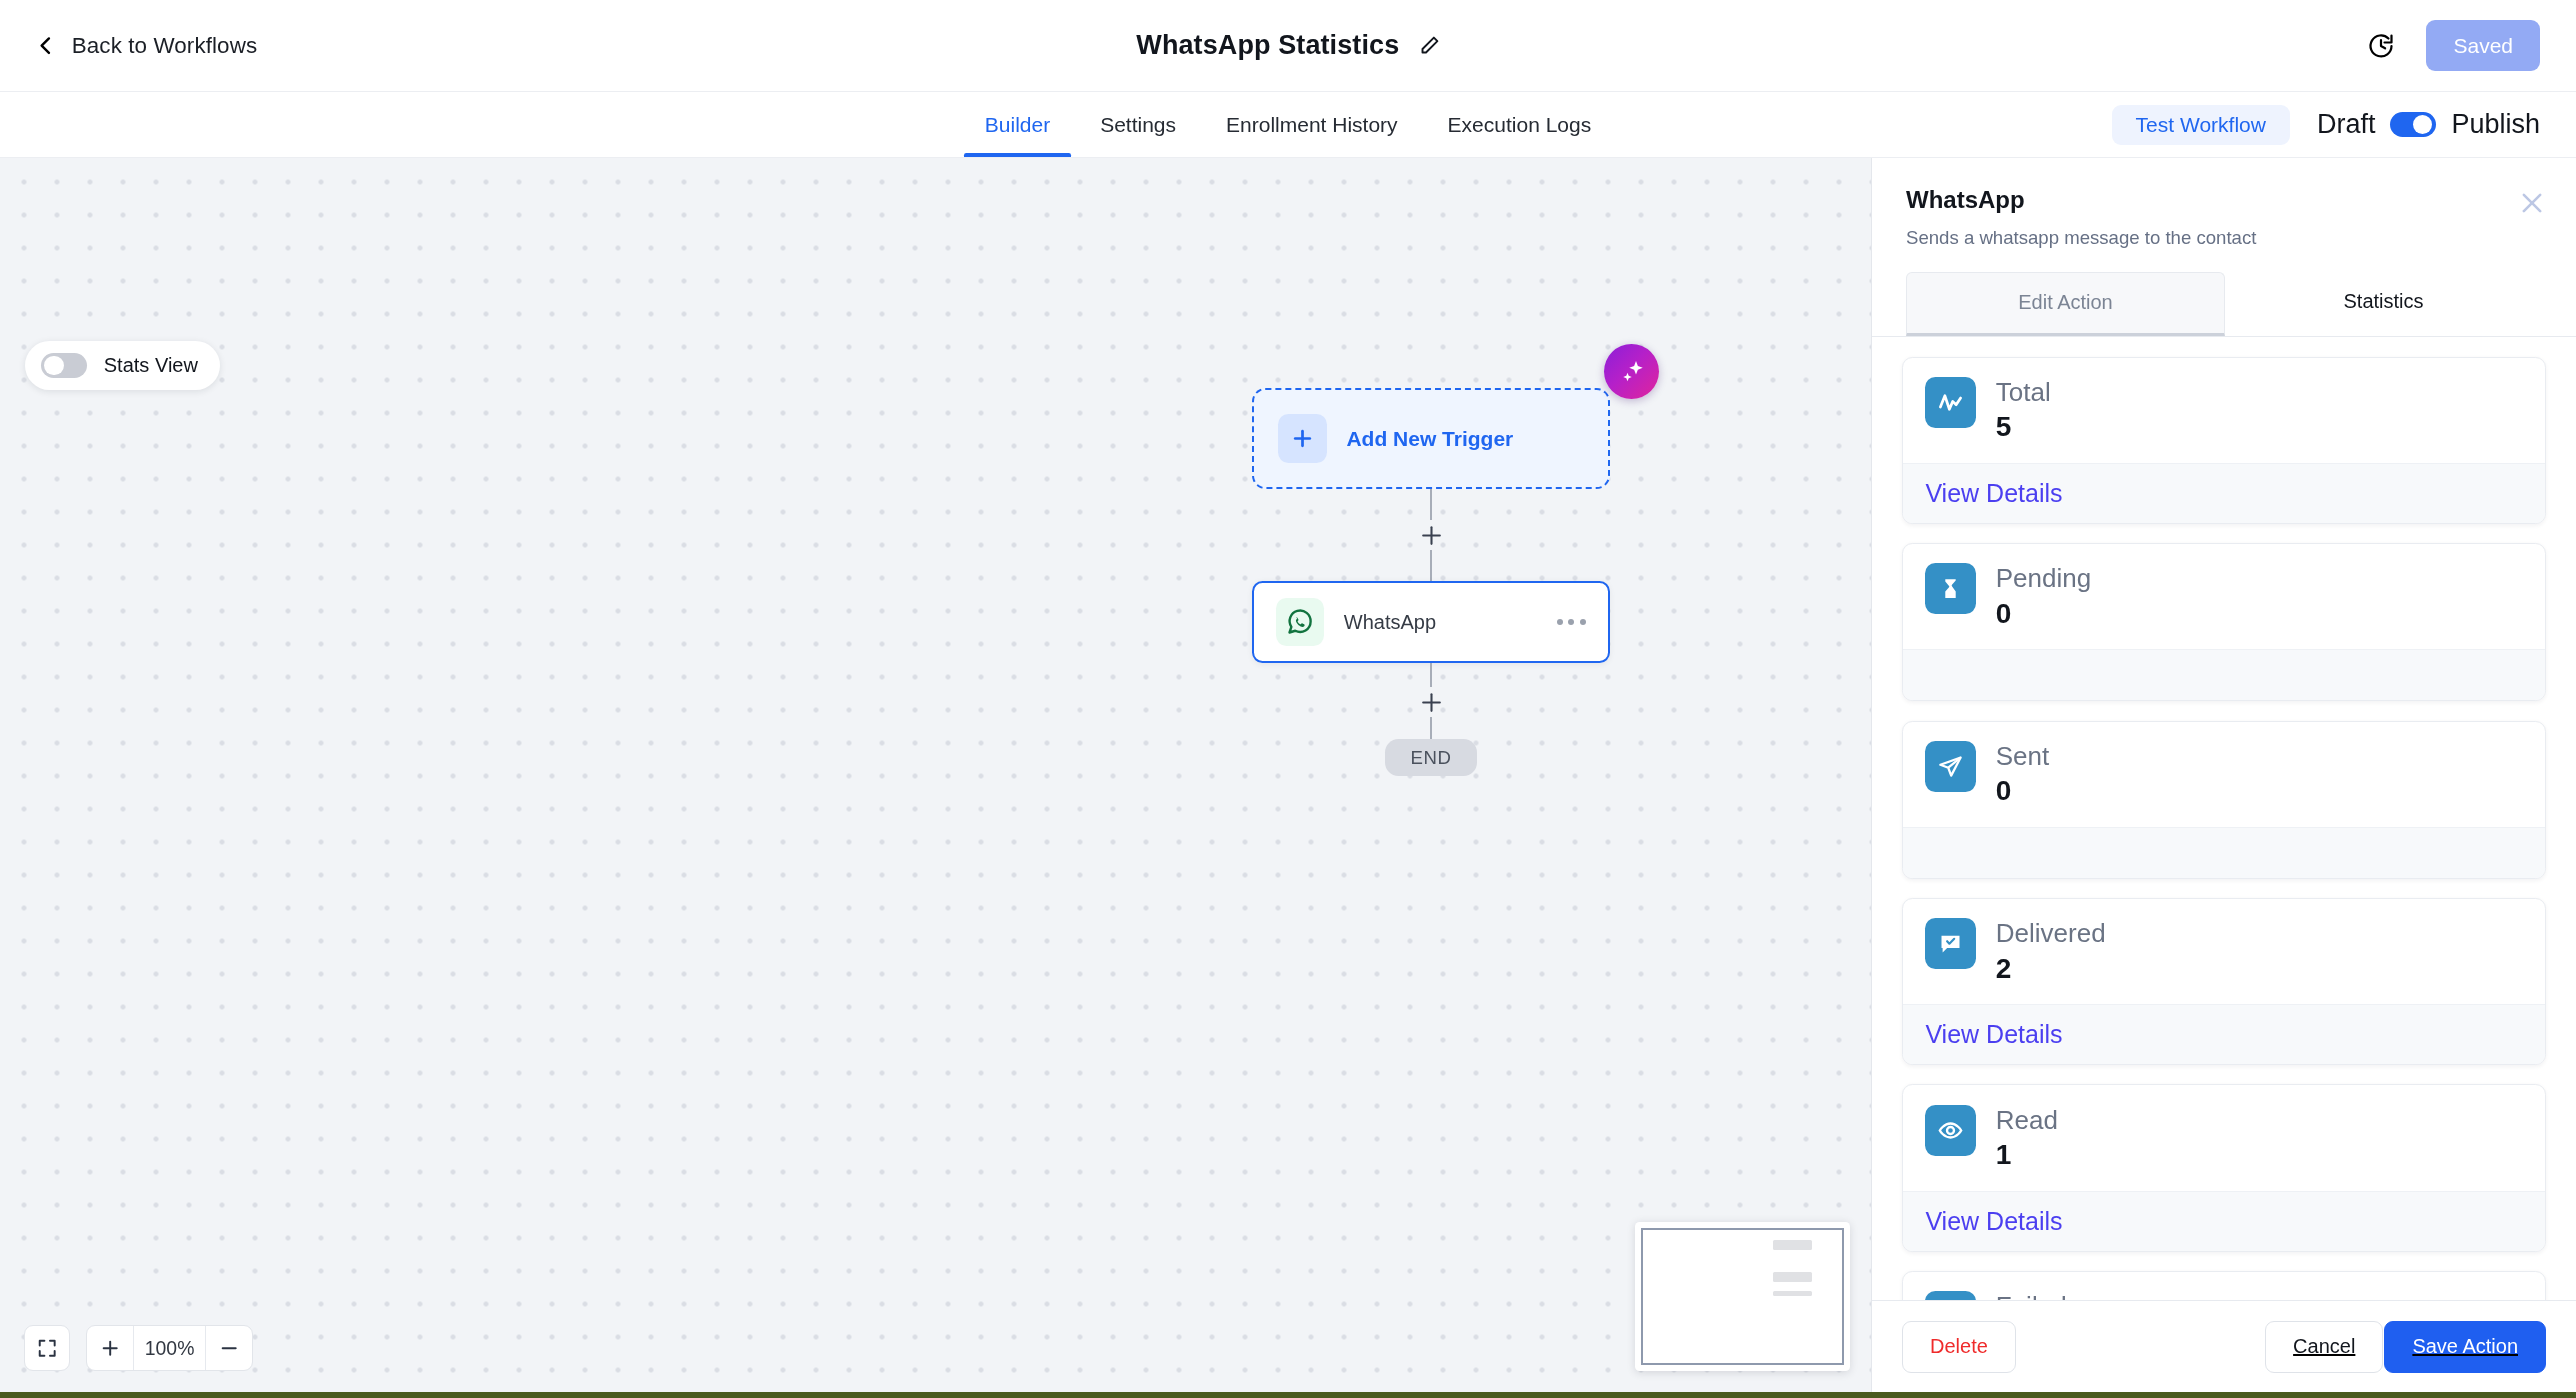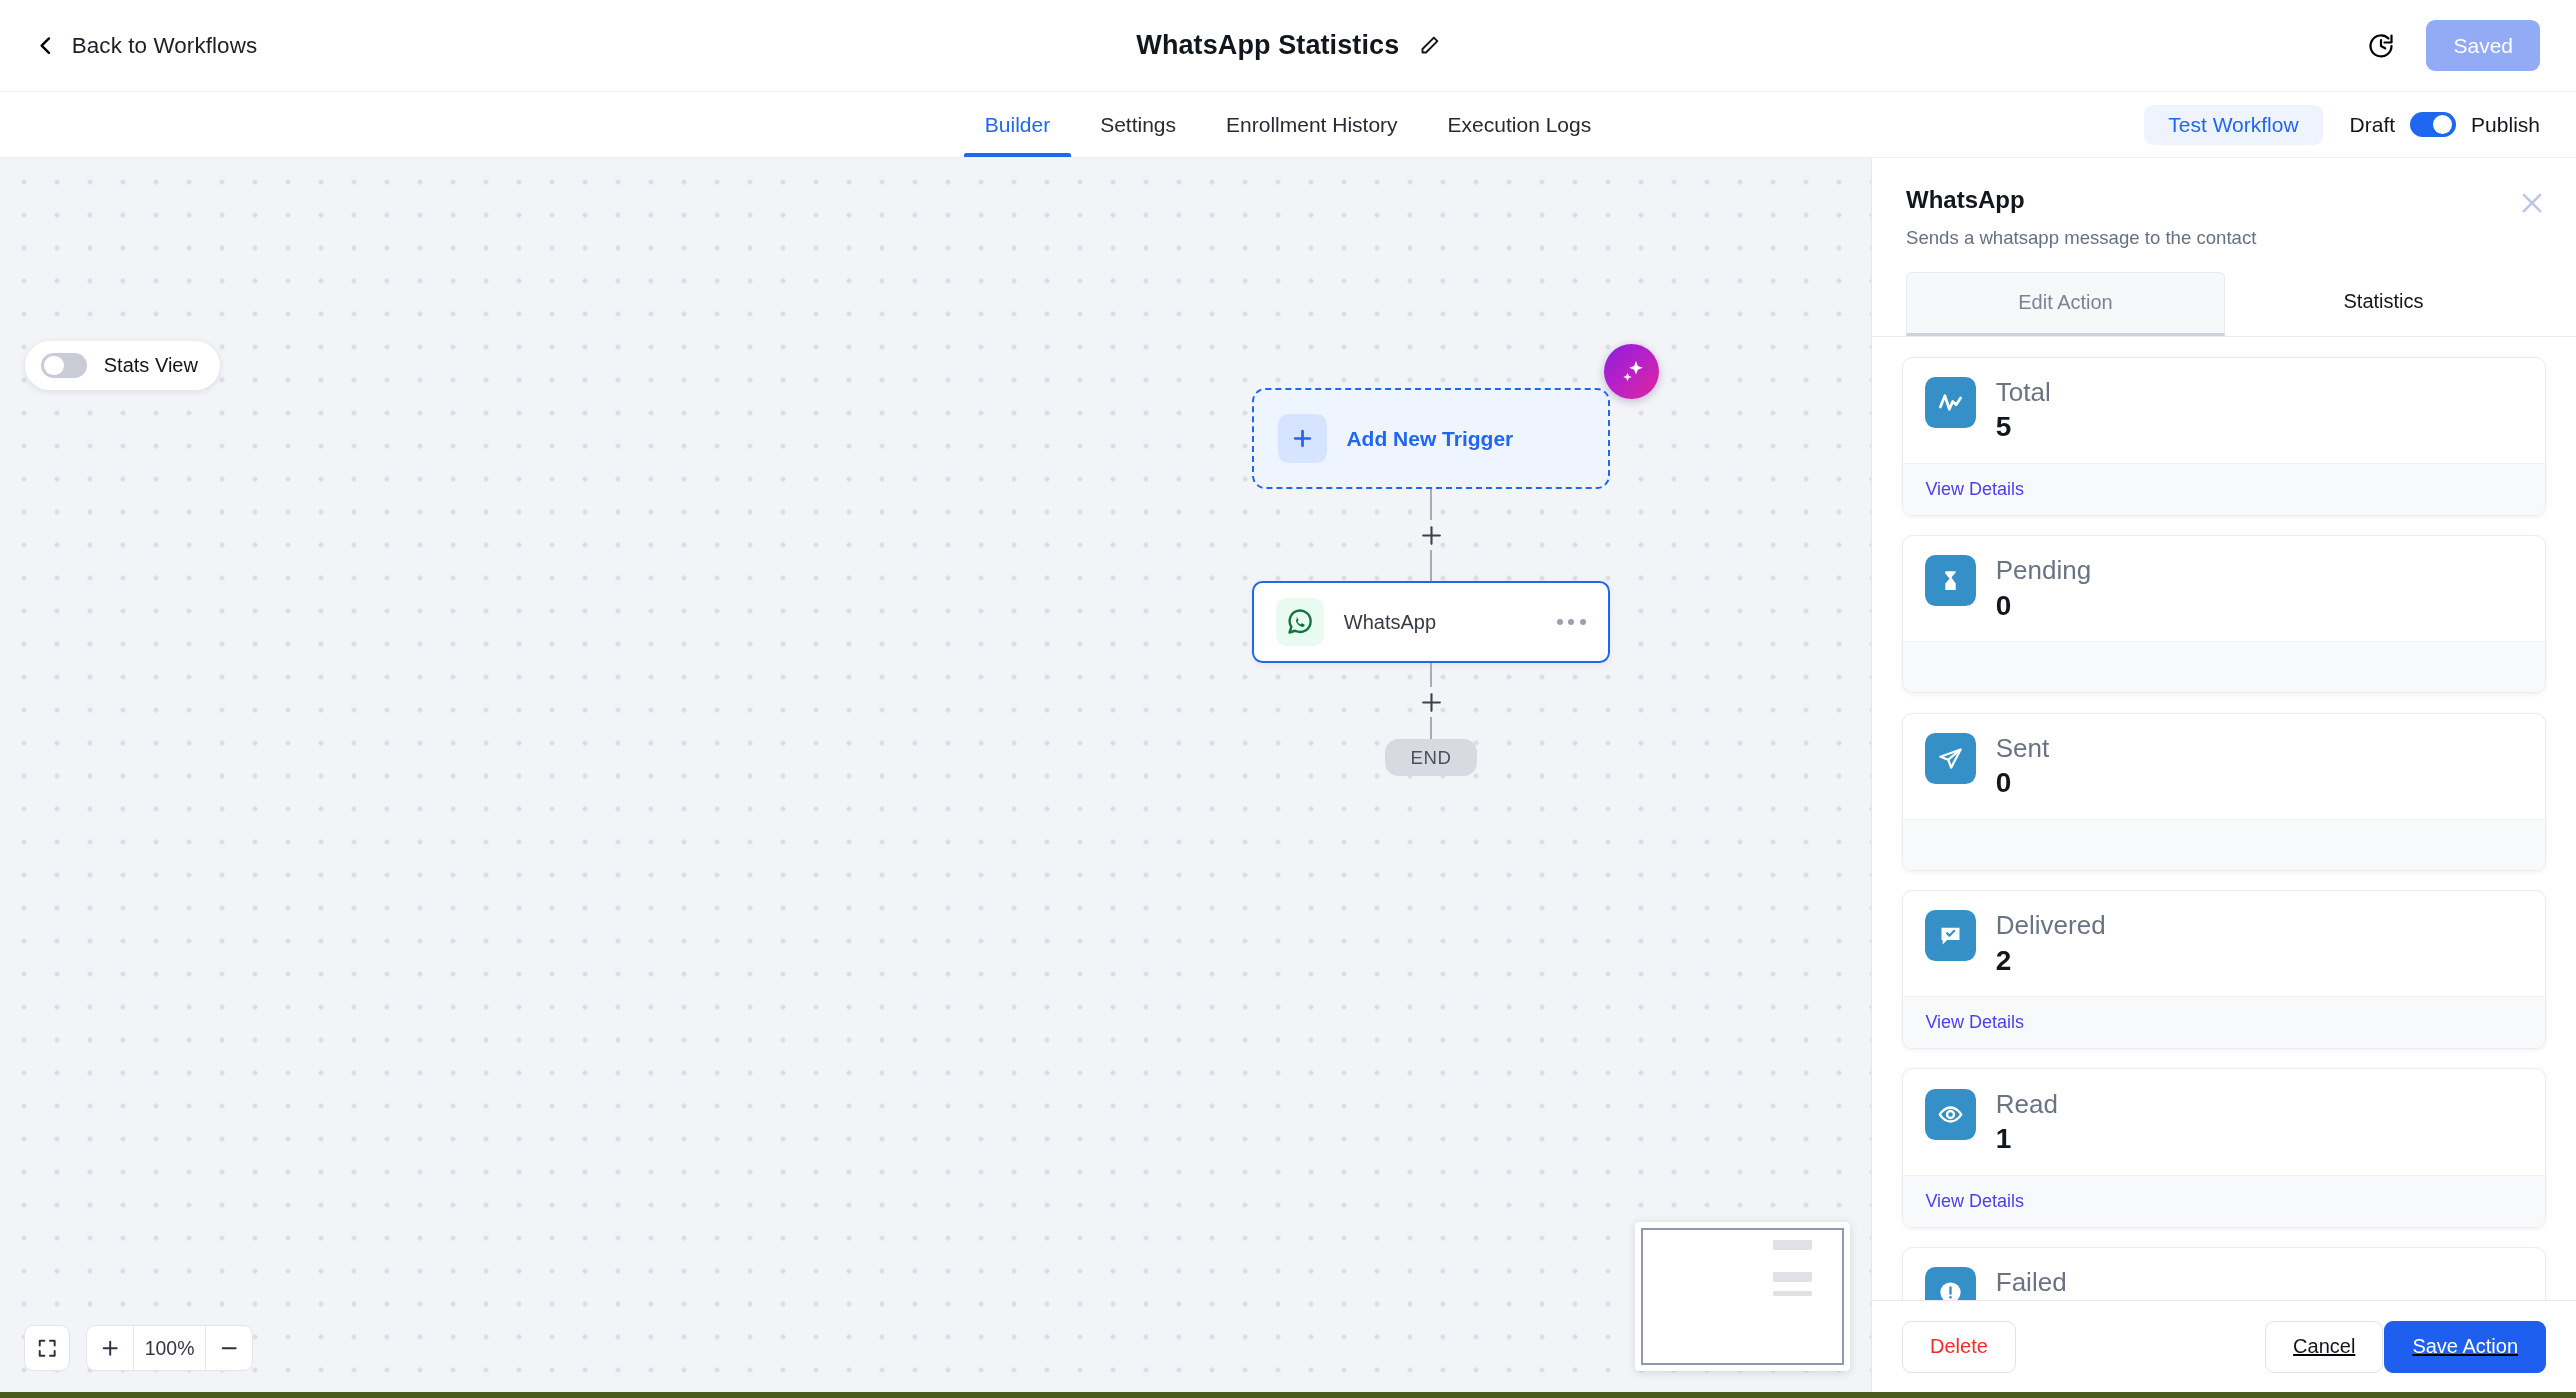--- a/index.html
+++ b/index.html
@@ -79,21 +79,21 @@
   .tabbar-right {
     margin-left: auto; display: flex; align-items: center; gap: 27px; z-index: 2;
   }
   .test-wf {
     background: #eef3fe; color: #1f66f0;
     font-size: 21px; border: none; border-radius: 9px;
     padding: 8px 24px; cursor: pointer;
     font-family: "Liberation Sans", sans-serif;
   }
   .pub-wrap { display: flex; align-items: center; gap: 15px; }
-  .pub-label { font-size: 21px; color: #12161d; }
+  .pub-label { font-size: 27px; color: #12161d; }
   .switch {
     width: 46px; height: 25px; border-radius: 12.7px; background: #1f66f0;
     position: relative; cursor: pointer; flex: none;
   }
   .switch .knob {
     position: absolute; top: 3px; left: 22.4px;
     width: 19.4px; height: 19.4px; border-radius: 50%; background: #fff;
   }
   .switch.off { background: #c9ccd4; }
   .switch.off .knob { left: 3px; }
@@ -252,21 +252,21 @@
     width: 51px; height: 51px; border-radius: 10.4px; background: #3490c6;
     display: flex; align-items: center; justify-content: center; flex: none;
   }
   .stat-texts { display: flex; flex-direction: column; gap: 4.5px; }
   .stat-label { font-size: 26px; color: #6a7384; }
   .stat-value { font-size: 28px; font-weight: 700; color: #12161d; line-height: 1.1; }
   .stat-foot {
     background: #f7f9fb; border-top: 1.5px solid #eef1f5;
     padding: 15px 22.4px; min-height: 51px;
   }
-  .stat-foot a { font-size: 18px; color: #4b3ff0; cursor: pointer; text-decoration: none; }
+  .stat-foot a { font-size: 25px; color: #4b3ff0; cursor: pointer; text-decoration: none; }
 
   .panel-footer {
     border-top: 1.5px solid #e7eaef; background: #fff;
     padding: 19.4px 30px; display: flex; align-items: center;
   }
   .btn {
     font-family: "Liberation Sans", sans-serif;
     font-size: 20px; border-radius: 9px; padding: 13.4px 27px; cursor: pointer;
     border: 1.5px solid #dfe3e9; background: #fff; color: #12161d;
   }

